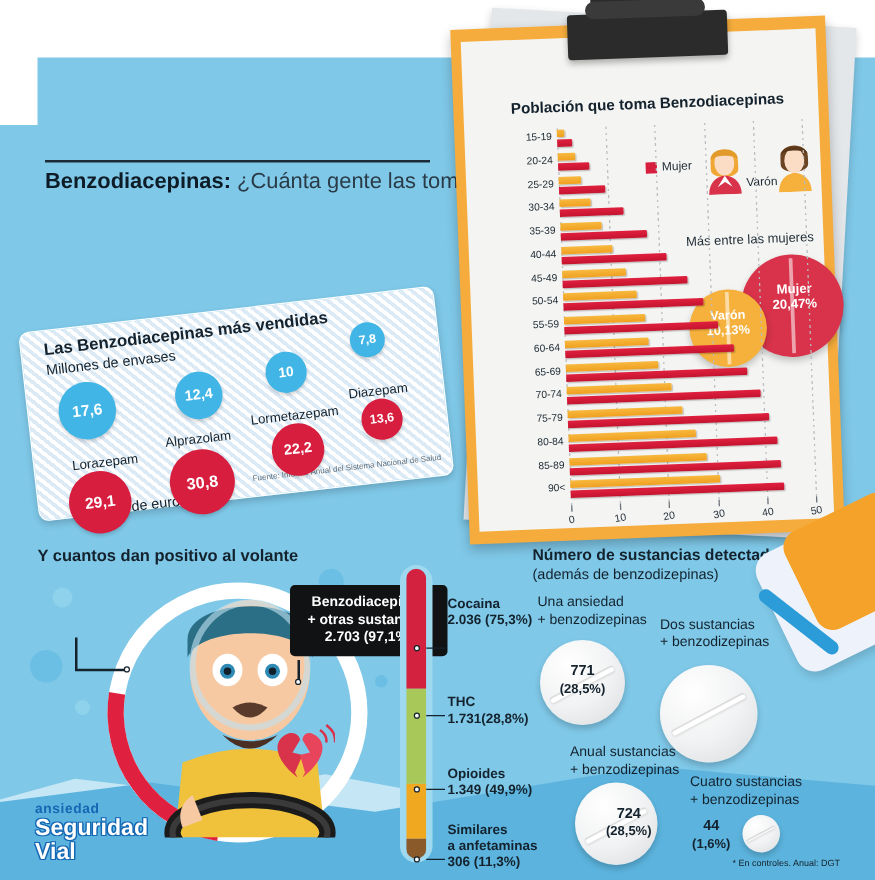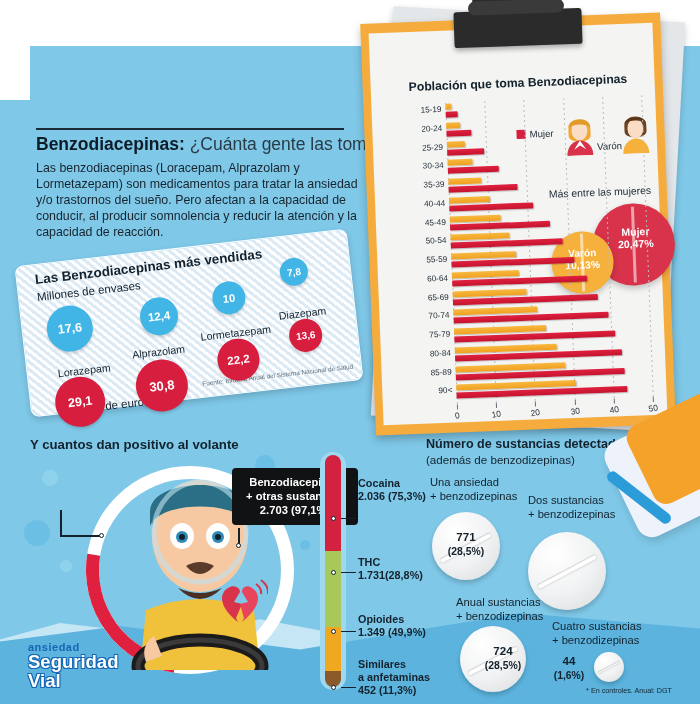--- a/index.html
+++ b/index.html
@@ -157,21 +157,20 @@
   <div class="bg-bubble dark" style="left:255px;top:455px;width:20px;height:20px;"></div>
   <div class="bg-bubble" style="left:285px;top:500px;width:13px;height:13px;"></div>
   <div class="bg-bubble dark" style="left:300px;top:540px;width:10px;height:10px;"></div>
   <div class="bg-bubble" style="left:200px;top:640px;width:24px;height:24px;opacity:.7"></div>
 
   <div class="intro">
     <div class="intro-rule"></div>
     <h1>
       <b>Benzodiacepinas:</b><span> ¿Cuánta gente las toma?</span>
     </h1>
-    <p>Las benzodiacepinas (Loracepam, Alprazolam y Lormetazepam) son medicamentos para tratar la ansiedad y/o trastornos del sueño. Pero afectan a la capacidad de conducir, al producir somnolencia y reducir la atención y la capacidad de reacción.</p>
   </div>
 
   <div class="sales-panel">
     <div class="sales-title">Las Benzodiacepinas más vendidas</div>
     <div class="sales-sub-top">Millones de envases</div>
     <div class="sales-sub-bot">Millones de euros</div>
     <div class="sales-src">Fuente: Informe Anual del Sistema Nacional de Salud</div>
 
     <div class="bub blue" style="left:24px;top:44px;width:46px;height:46px;font-size:12.5px;">
       <span>17,6</span>
@@ -424,21 +423,21 @@
   <div class="th-label" style="left:358px;top:613px;">
     <span>Opioides</span><br>
     <span>1.349 (49,9%)</span>
   </div>
   <div class="th-line" style="left:341px;top:631px;width:15px;"></div>
   <div class="th-dot" style="left:331px;top:629px;"></div>
 
   <div class="th-label" style="left:358px;top:658px;">
     <span>Similares</span><br>
     <span>a anfetaminas</span><br>
-    <span>452 (11,3%)</span>
+    <span>306 (11,3%)</span>
   </div>
   <div class="th-line" style="left:341px;top:687px;width:15px;"></div>
   <div class="th-dot" style="left:331px;top:685px;"></div>
 
   <div class="sub-title">Número de sustancias detectadas*</div>
   <div class="sub-sub">(además de benzodizepinas)</div>
 
   <div class="box-white"></div>
   <div class="box-orange"></div>
   <div class="box-bar"></div>

